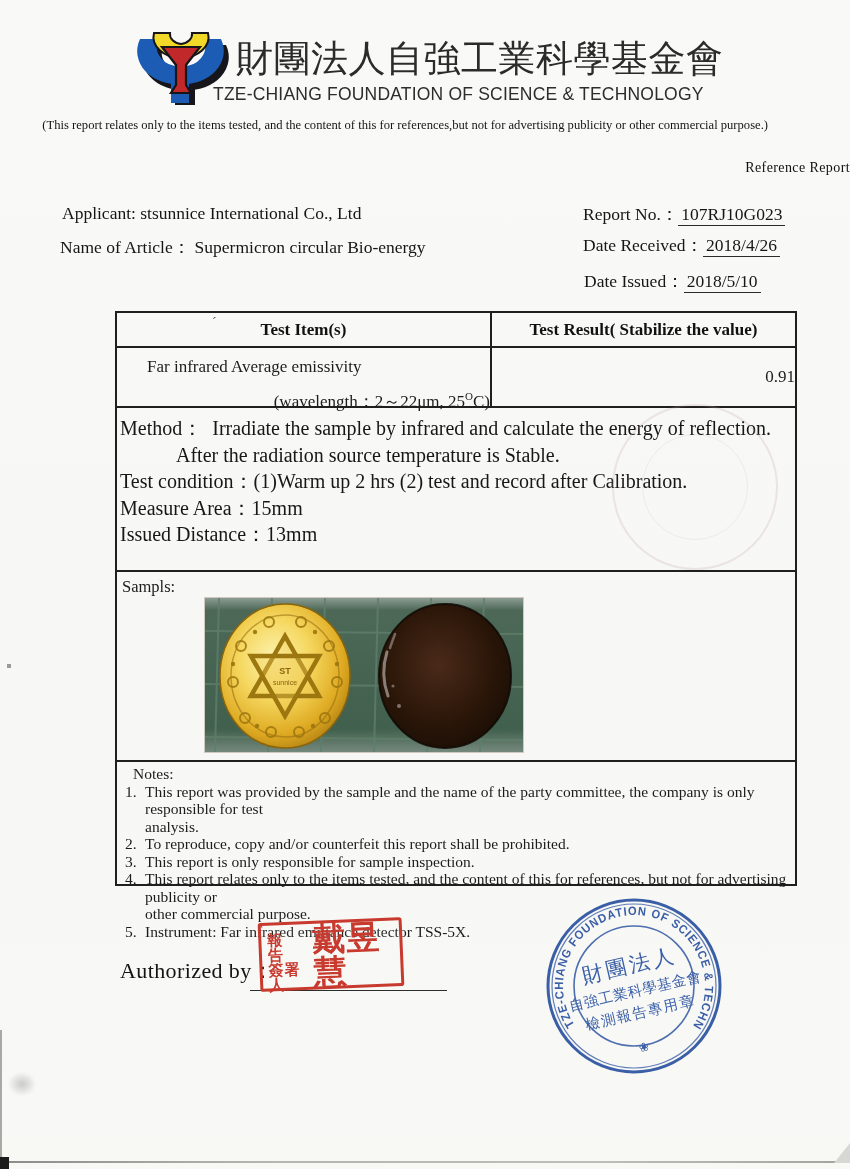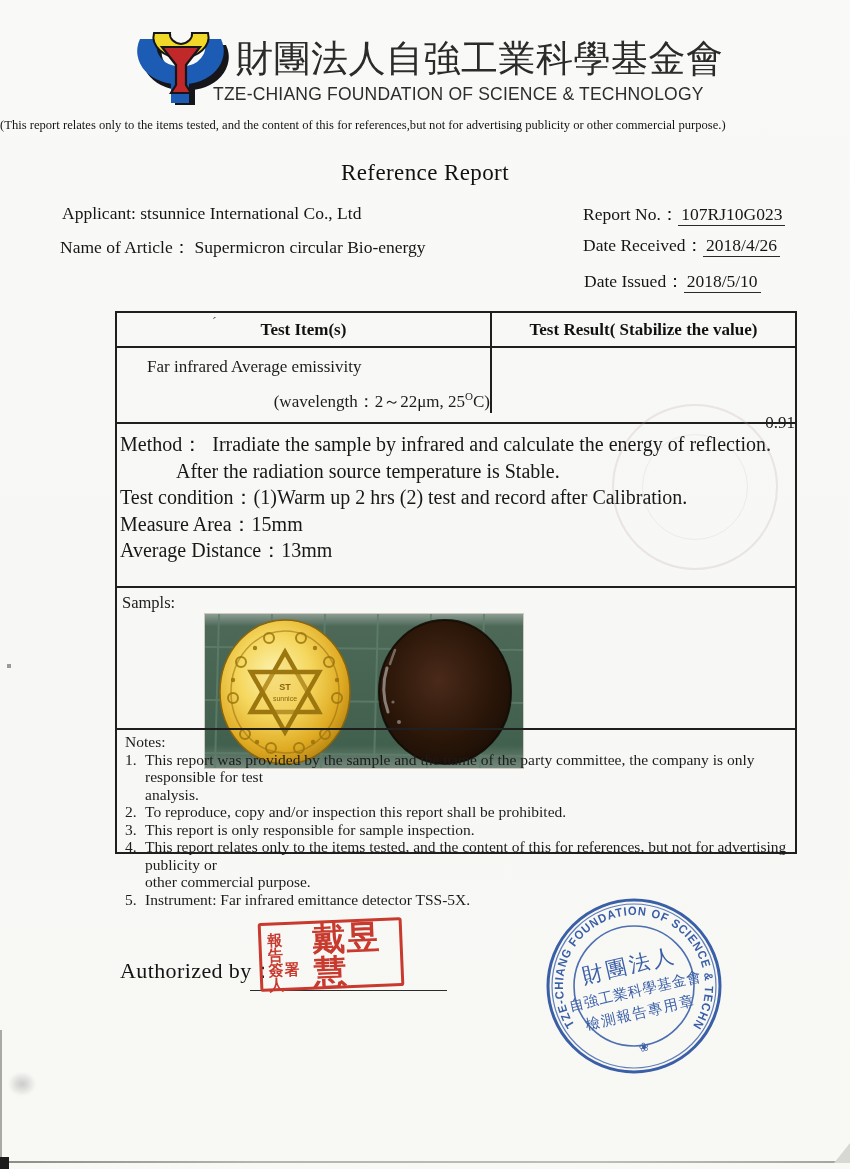--- a/index.html
+++ b/index.html
@@ -8,48 +8,48 @@
     background:linear-gradient(180deg,#f9f9f7 0%,#f7f7f5 55%,#f8f8f5 100%);
     overflow:hidden;
     font-family:"Liberation Serif", serif;
     color:#1c1c1c;
   }
   .t{position:absolute;white-space:nowrap;}
 
   
   .org-zh{left:236px;top:38px;font-size:37px;line-height:1.15;letter-spacing:.5px;color:#2b2b2b;font-family:"Liberation Sans",sans-serif;}
   .org-en{left:213px;top:84px;font-size:17.5px;letter-spacing:.2px;color:#2d2d2d;font-family:"Liberation Sans",sans-serif;}
-  .disclaimer{left:0;top:118px;width:768px;text-align:left;font-size:12.6px;color:#151515;}
-  .report-title{left:0;top:160px;width:850px;text-align:center;font-size:23px;letter-spacing:.4px;color:#111;}
+  .disclaimer{left:0;top:118px;width:768px;text-align:right;font-size:12.6px;color:#151515;}
+  .report-title{left:0;top:160px;width:850px;text-align:right;font-size:14px;letter-spacing:.4px;color:#111;}
 
   
   .info{font-size:17.5px;color:#161616;}
   .val-underline{border-bottom:1.4px solid #2a2a2a;padding:0 3px 1px 3px;}
 
   
   .rtable{position:absolute;left:115px;top:311px;width:678px;border:2px solid #1f1f1f;background:transparent;}
   .row{position:relative;box-sizing:border-box;}
   .row + .row{border-top:2px solid #1f1f1f;}
   .hdr-row{display:flex;height:33px;}
-  .item-row{display:flex;height:76px;flex-direction:column;}
+  .item-row{display:flex;height:60px;}
   .cell1{box-sizing:border-box;width:375px;border-right:2px solid #1f1f1f;}
   .cell2{box-sizing:border-box;flex:1;}
   .hdr-row .cell1,.hdr-row .cell2{display:flex;align-items:center;justify-content:center;font-weight:bold;font-size:17px;color:#111;}
   .stray{position:absolute;left:95px;top:2px;font-size:14px;color:#555;font-weight:normal;}
   .item-l1{margin:9px 0 0 30px;font-size:17px;}
   .item-l2{margin:13px 0 0 18px;font-size:17px;text-align:right;}
   .item-l2 sup{font-size:11px;}
   .result-cell{display:flex;align-items:center;justify-content:flex-end;font-size:17px;}
   .method-row{height:164px;padding:7px 0 0 3px;box-sizing:border-box;}
   .method-line{font-size:20px;line-height:26.6px;white-space:pre-wrap;color:#171717;}
   .method-line.indent{padding-left:56px;}
-  .samples-row{height:142px;}
+  .samples-row{height:190px;}
   .samples-label{position:absolute;left:5px;top:5px;font-size:16.5px;}
   .notes-row{height:124px;padding:3px 4px 0 8px;box-sizing:border-box;font-size:15.5px;line-height:17.5px;}
-  .notes-label{}
+  .notes-label{margin-left:8px;}
   .note-item{display:flex;}
   .note-num{width:20px;flex:0 0 20px;}
   .note-text{flex:1;white-space:pre-wrap;}
 
   
   .photo{position:absolute;left:88px;top:26px;width:318px;height:154px;box-shadow:0 0 0 1px #cfc9c2;}
 
   
   .auth-label{left:120px;top:956px;font-size:22px;letter-spacing:.4px;color:#141414;}
   .sig-line{position:absolute;left:250px;top:990px;width:197px;border-top:1.6px solid #2c2c2c;}
@@ -149,21 +149,21 @@
       <div class="cell2 result-cell">
         <span>0.91</span>
       </div>
     </div>
 
     <div class="row method-row">
       <div class="method-line">Method：  Irradiate the sample by infrared and calculate the energy of reflection.</div>
       <div class="method-line indent">After the radiation source temperature is Stable.</div>
       <div class="method-line">Test condition：(1)Warm up 2 hrs (2) test and record after Calibration.</div>
       <div class="method-line">Measure Area：15mm</div>
-      <div class="method-line">Average Distance：13mm</div>
+      <div class="method-line">Issued Distance：13mm</div>
     </div>
 
     <div class="row samples-row">
       <div class="samples-label">Sampls:</div>
 
       <svg class="photo" viewBox="0 0 318 154">
         <defs>
           <radialGradient id="goldGrad" cx="42%" cy="38%" r="70%">
             <stop offset="0%" stop-color="#fdf4b4"></stop>
             <stop offset="40%" stop-color="#f5d75e"></stop>
@@ -239,21 +239,21 @@
 
     <div class="row notes-row">
       <div class="notes-label">Notes:</div>
       <div class="note-item">
         <span class="note-num">1.</span>
           <span class="note-text">This report was provided by the sample and the name of the party committee, the company is only responsible for test
 analysis.</span>
       </div>
       <div class="note-item">
         <span class="note-num">2.</span>
-          <span class="note-text">To reproduce, copy and/or inspection this report shall be prohibited.</span>
+          <span class="note-text">To reproduce, copy and/or counterfeit this report shall be prohibited.</span>
       </div>
       <div class="note-item">
         <span class="note-num">3.</span>
           <span class="note-text">This report is only responsible for sample inspection.</span>
       </div>
       <div class="note-item">
         <span class="note-num">4.</span>
           <span class="note-text">This report relates only to the items tested, and the content of this for references, but not for advertising publicity or
 other commercial purpose.</span>
       </div>

